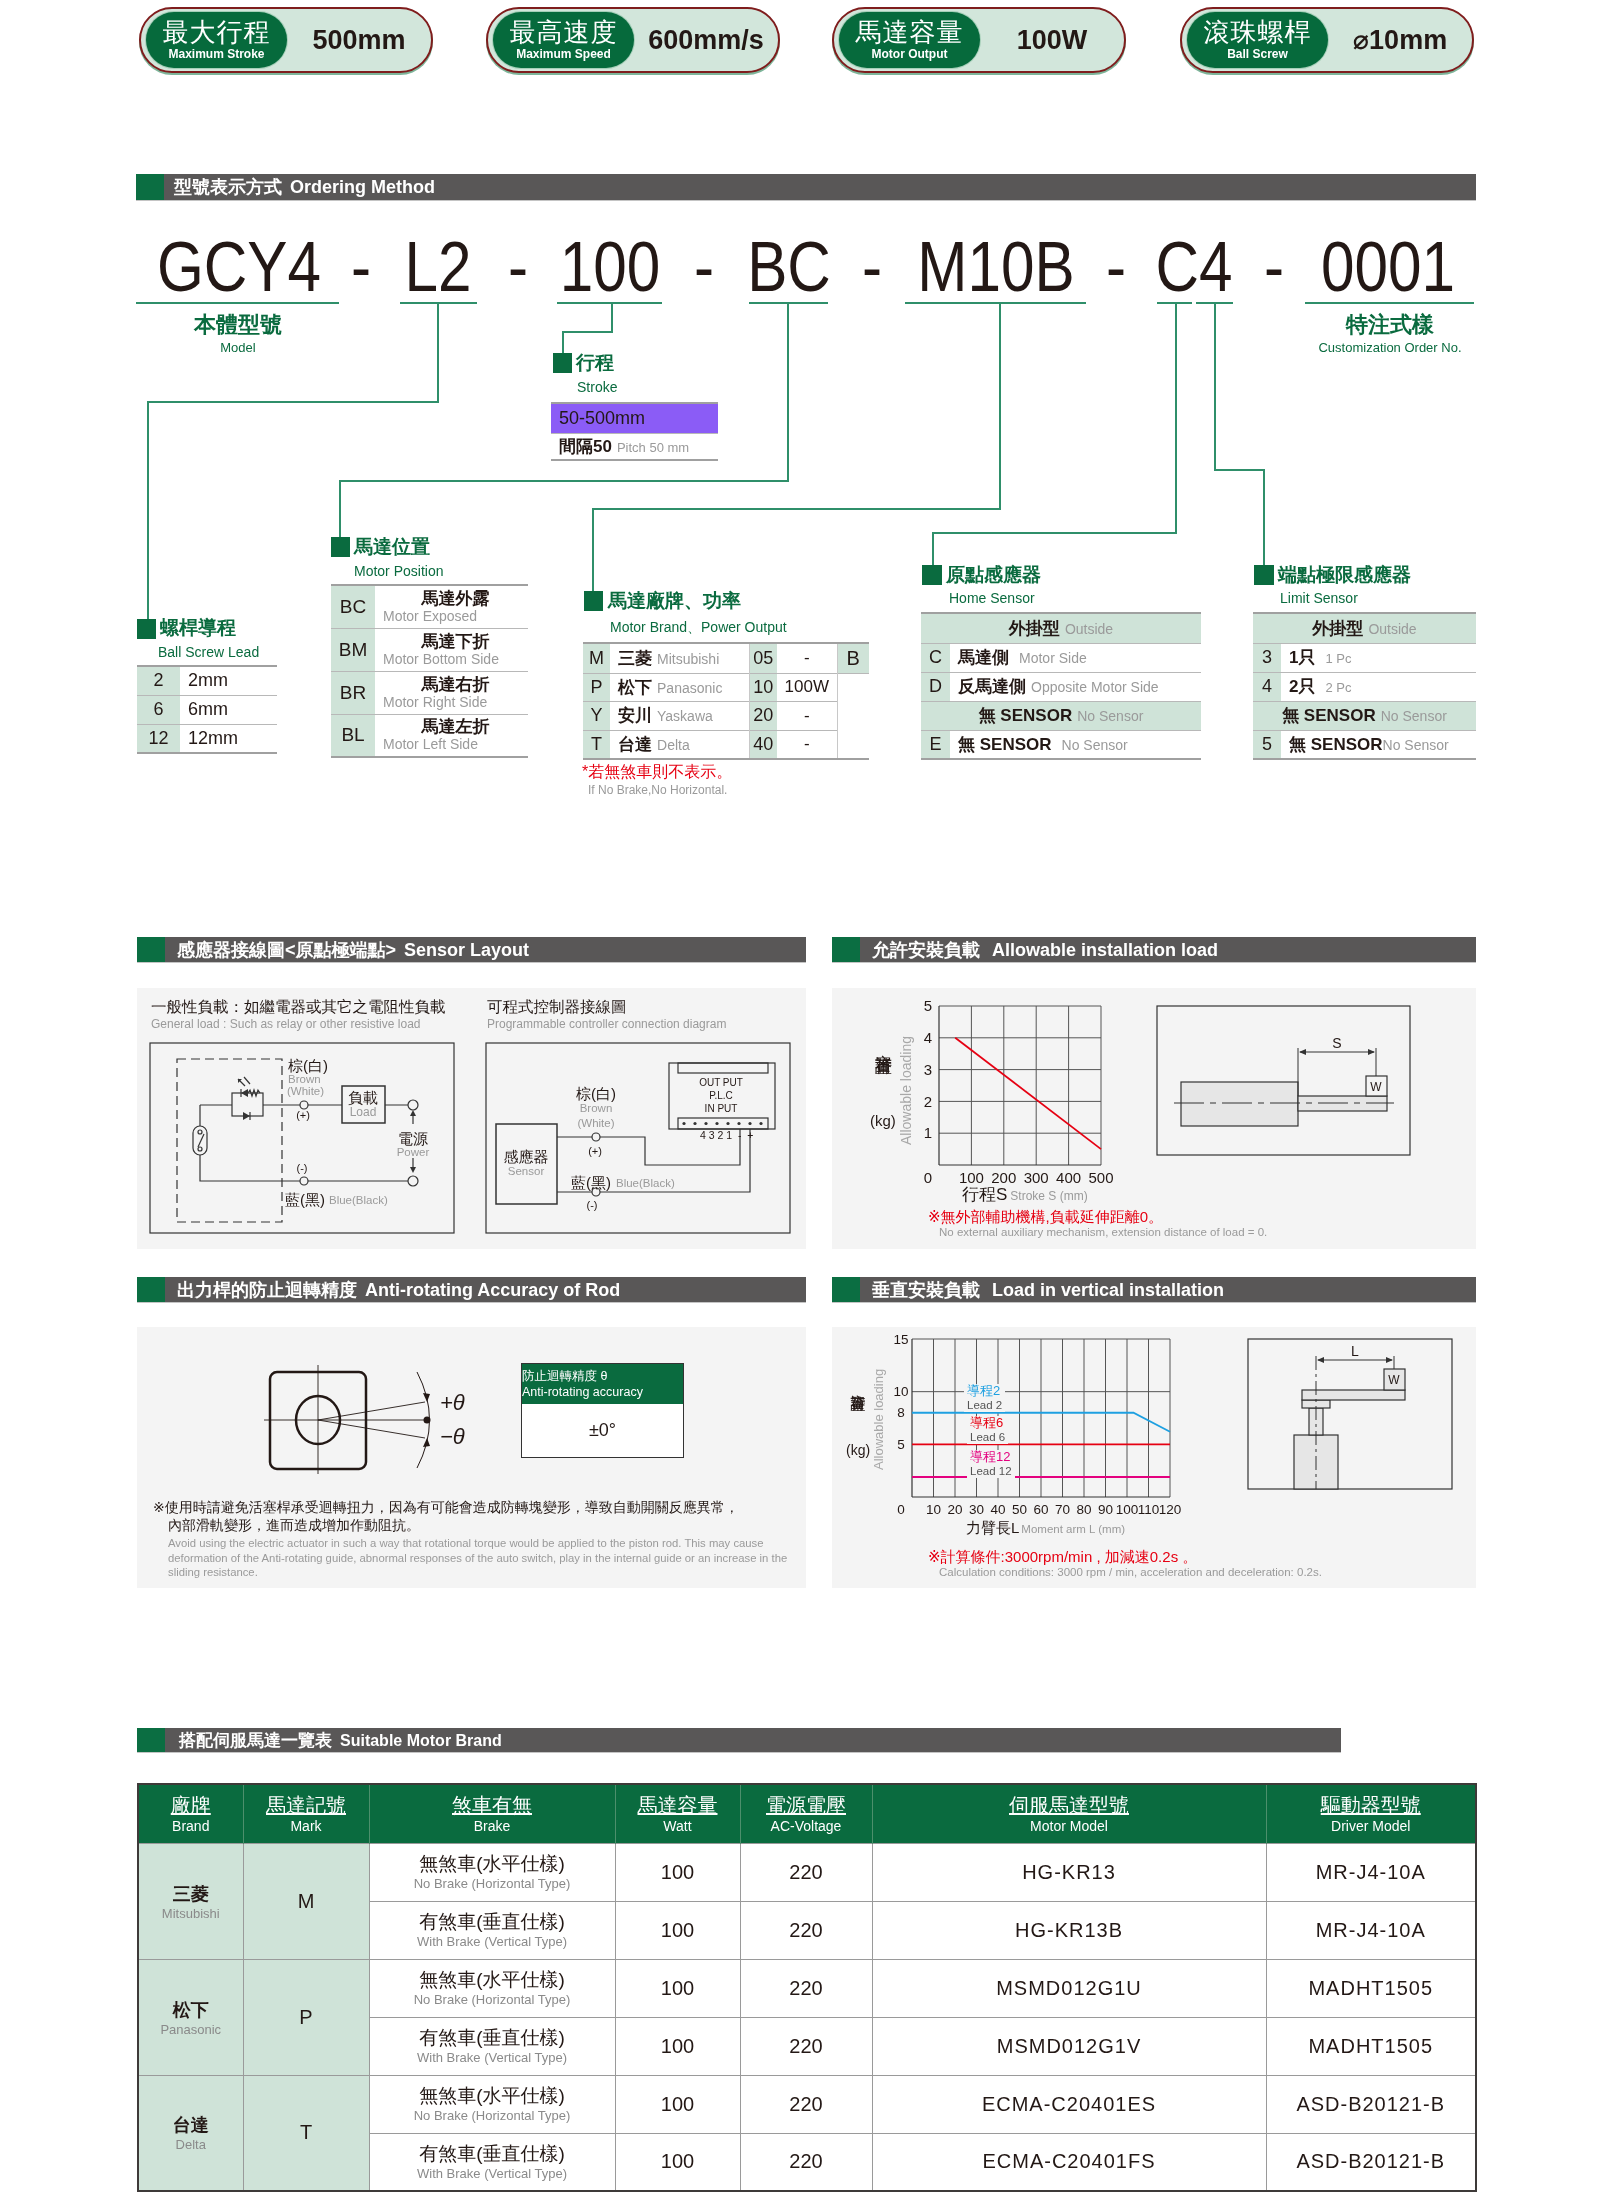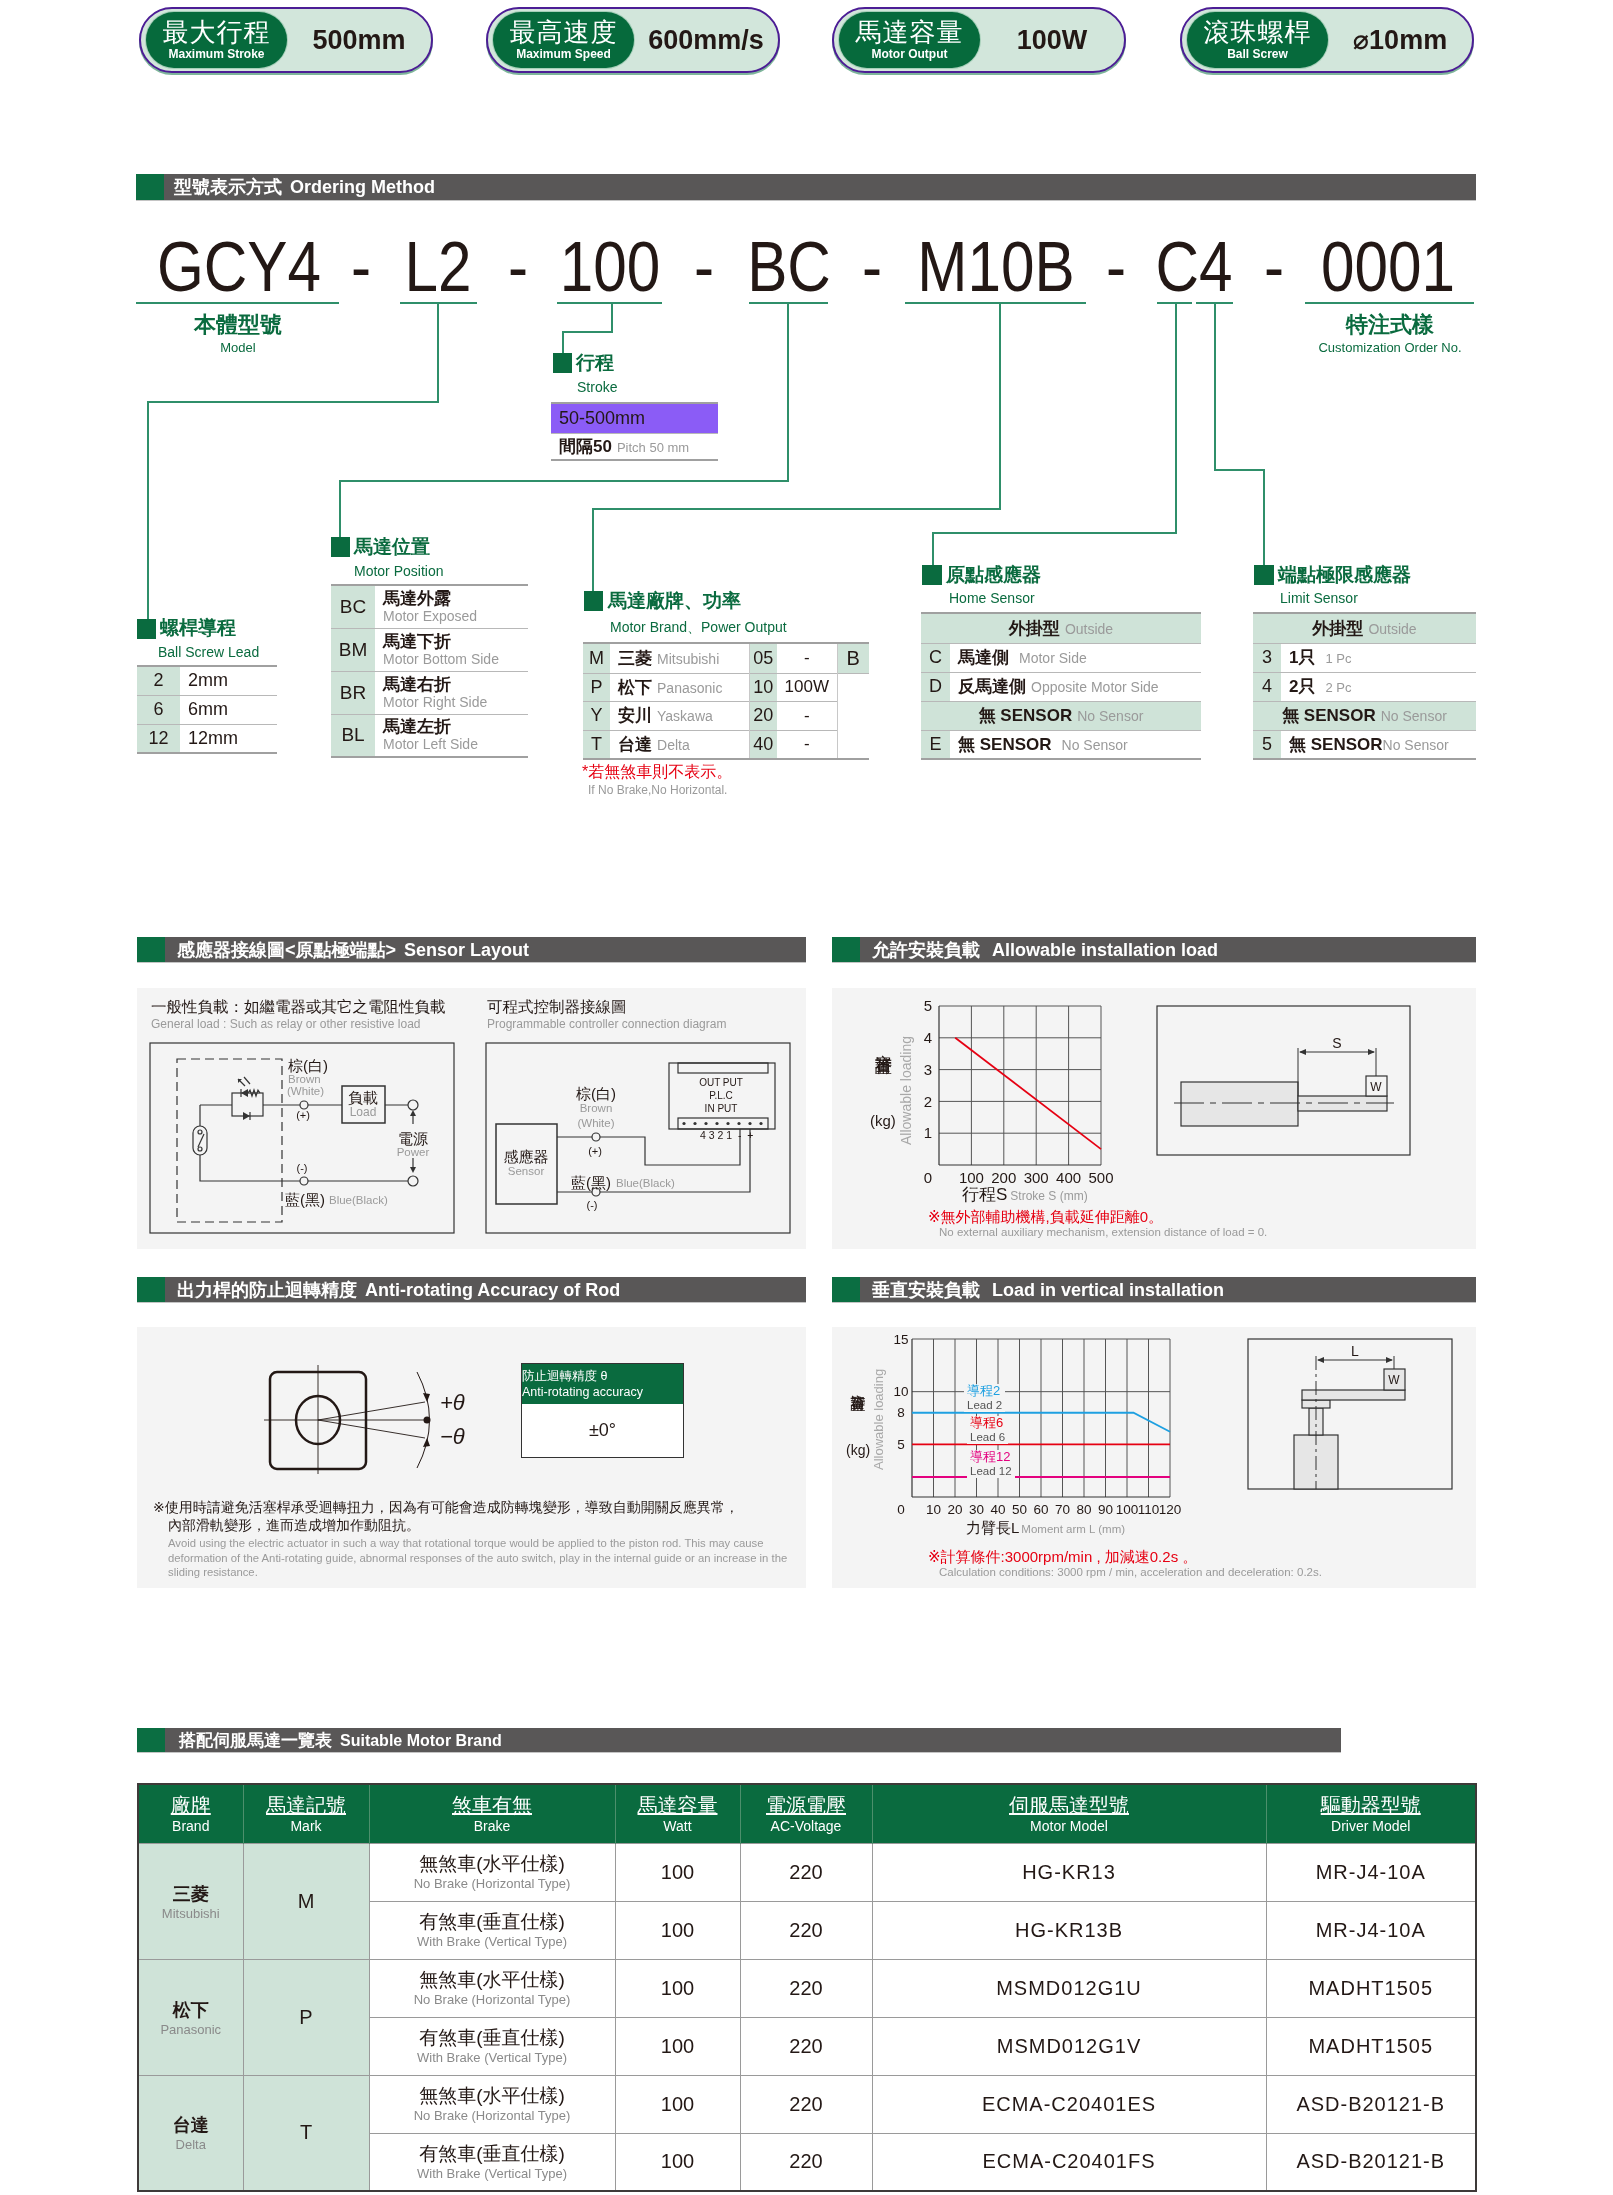--- a/index.html
+++ b/index.html
@@ -2,21 +2,21 @@
 <html><head>
 <meta charset="utf-8">
 <style>
 *{box-sizing:border-box;margin:0;padding:0;}
 body{width:1613px;height:2195px;background:#fff;font-family:"Liberation Sans","DejaVu Sans",sans-serif;color:#231815;position:relative;overflow:hidden;}
 .abs{position:absolute;white-space:nowrap;}
 svg{position:absolute;overflow:visible;}
 svg text{font-family:"Liberation Sans","DejaVu Sans",sans-serif;}
 
 
-.pill{position:absolute;top:7px;width:294px;height:66px;border:2px solid #4c1d95;border-radius:33px;background:#d2e6db;box-shadow:0 2px 0 #7db59a;}
+.pill{position:absolute;top:7px;width:294px;height:66px;border:2px solid #7f1d1d;border-radius:33px;background:#d2e6db;box-shadow:0 2px 0 #7db59a;}
 .pill-inner{position:absolute;left:5px;top:3px;width:141px;height:56px;border-radius:28px;background:#066a3c;box-shadow:0 0 0 1px #a5cfb8;color:#fff;text-align:center;}
 .pill-zh{font-size:26px;line-height:30px;margin-top:5px;letter-spacing:1px;}
 .pill-en{font-size:12px;font-weight:bold;line-height:14px;}
 .pill-val{position:absolute;left:146px;right:0;top:0;height:62px;line-height:62px;text-align:center;font-size:27px;font-weight:bold;color:#231815;}
 
 
 .bar{position:absolute;height:26px;background:#595757;color:#fff;font-weight:bold;white-space:nowrap;border-bottom:1px solid #c4c4c4;}
 .bar-sq{position:absolute;left:0;top:0;width:28px;height:100%;background:#0b6e42;}
 .bar-txt{position:absolute;left:38px;top:0;line-height:26px;font-size:18px;}
 .bar-en{margin-left:8px;}
@@ -31,21 +31,21 @@
 .g-en{position:absolute;font-size:14px;color:#0a6b3f;line-height:16px;white-space:nowrap;}
 
 .otable{position:absolute;border-collapse:collapse;table-layout:fixed;border-top:2px solid #a0a0a0;border-bottom:2px solid #a0a0a0;}
 .otable td{border-top:1px solid #b8b8b8;padding:0;font-size:18px;vertical-align:middle;white-space:nowrap;overflow:hidden;}
 .otable tr:first-child td{border-top:none;}
 .c-green{background:#cfe3d8;text-align:center;}
 .c-center{text-align:center;}
 .zh-b{font-weight:bold;font-size:17px;color:#231815;}
 .o-en{color:#9a9a9a;font-size:14px;font-weight:normal;}
 .desc{padding-left:8px !important;}
-.pos-zh{font-size:17px;font-weight:bold;line-height:19px;}
+.pos-zh{font-size:17px;font-weight:bold;line-height:19px;text-align:center;}
 .pos-en{font-size:14px;color:#9a9a9a;line-height:17px;}
 .vline{border-left:1px solid #c8c8c8;}
 
 .panel{position:absolute;background:#f4f4f4;}
 .note-red{position:absolute;color:#e60012;font-size:15px;white-space:nowrap;}
 .note-gray{position:absolute;color:#9a9a9a;font-size:11.5px;white-space:nowrap;}
 
 .vlabel{position:absolute;writing-mode:vertical-rl;text-orientation:upright;font-size:17px;line-height:17px;color:#231815;letter-spacing:1px;}
 .vunit{position:absolute;font-size:15px;color:#231815;}
 .rot-label{position:absolute;transform:rotate(-90deg);transform-origin:left top;color:#a8a8a8;font-size:14px;white-space:nowrap;}

